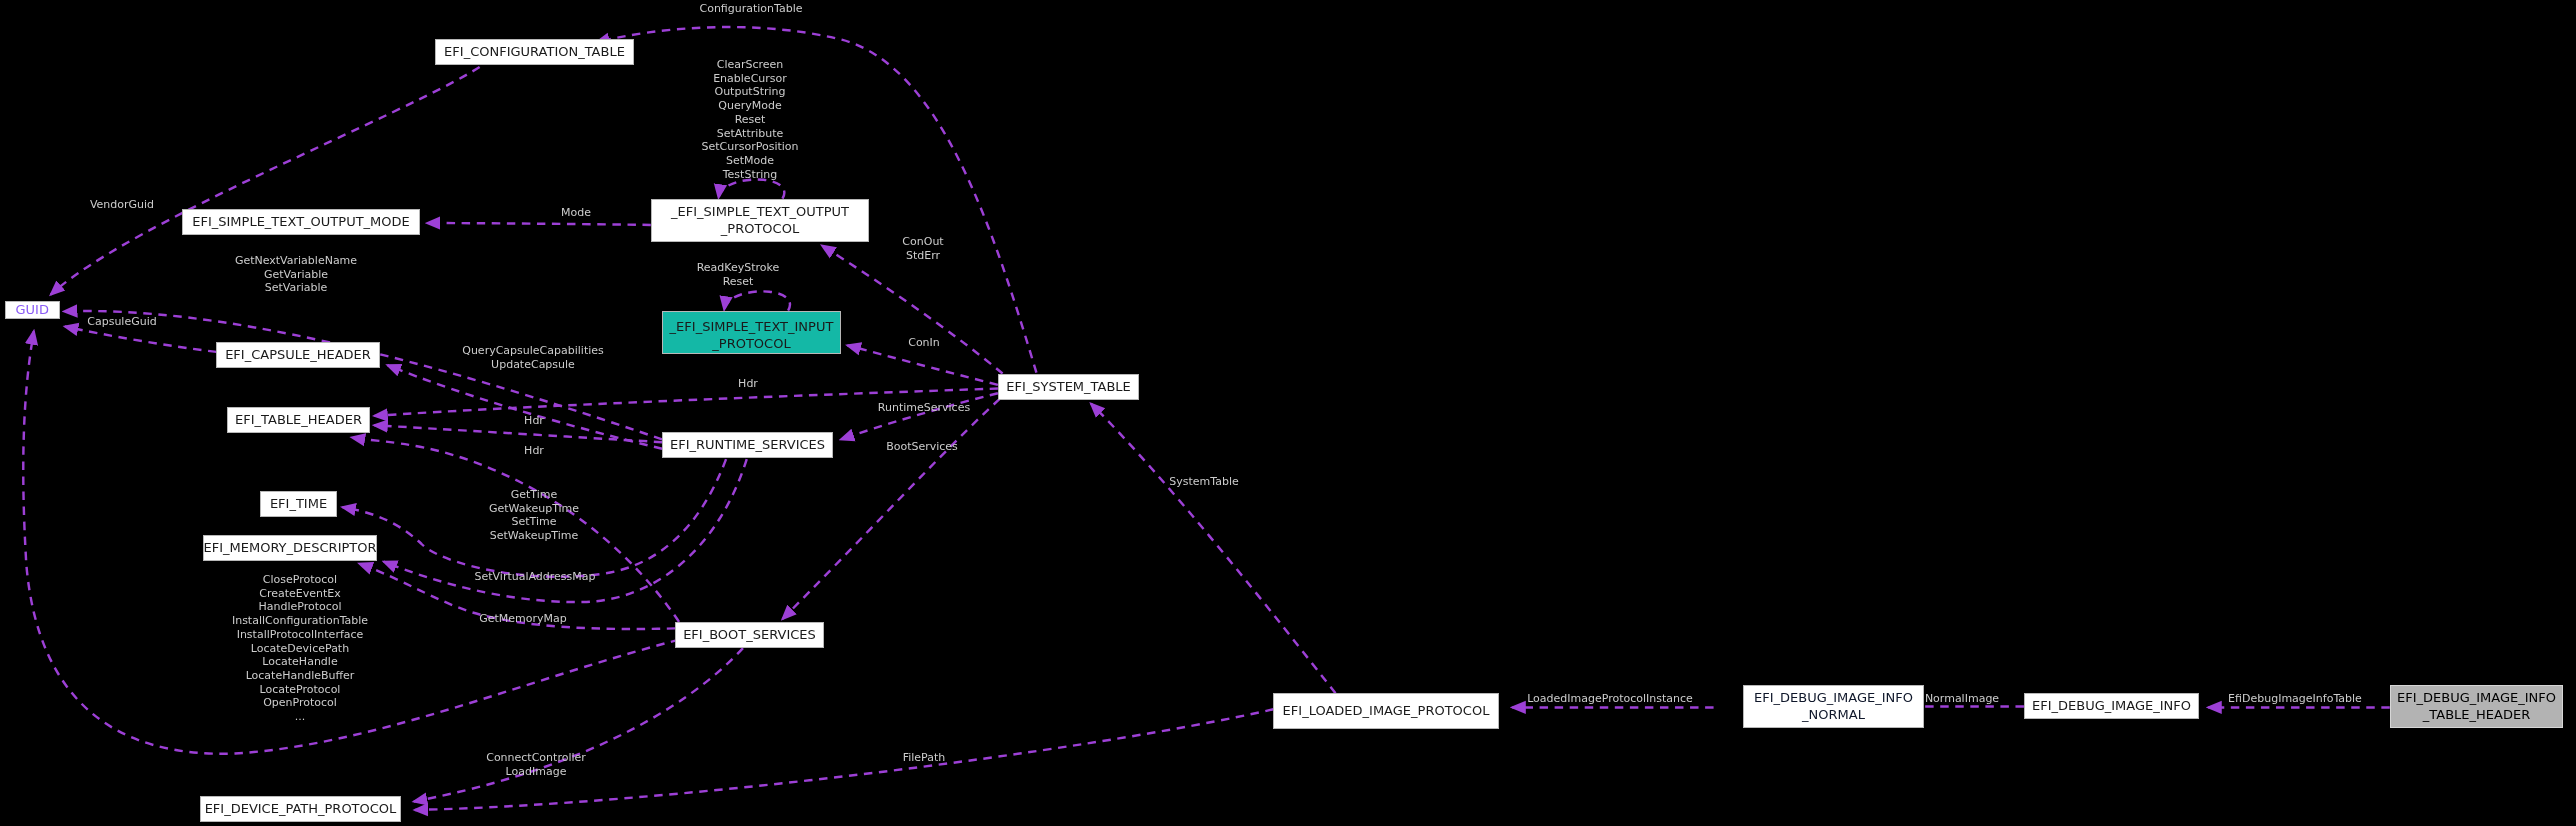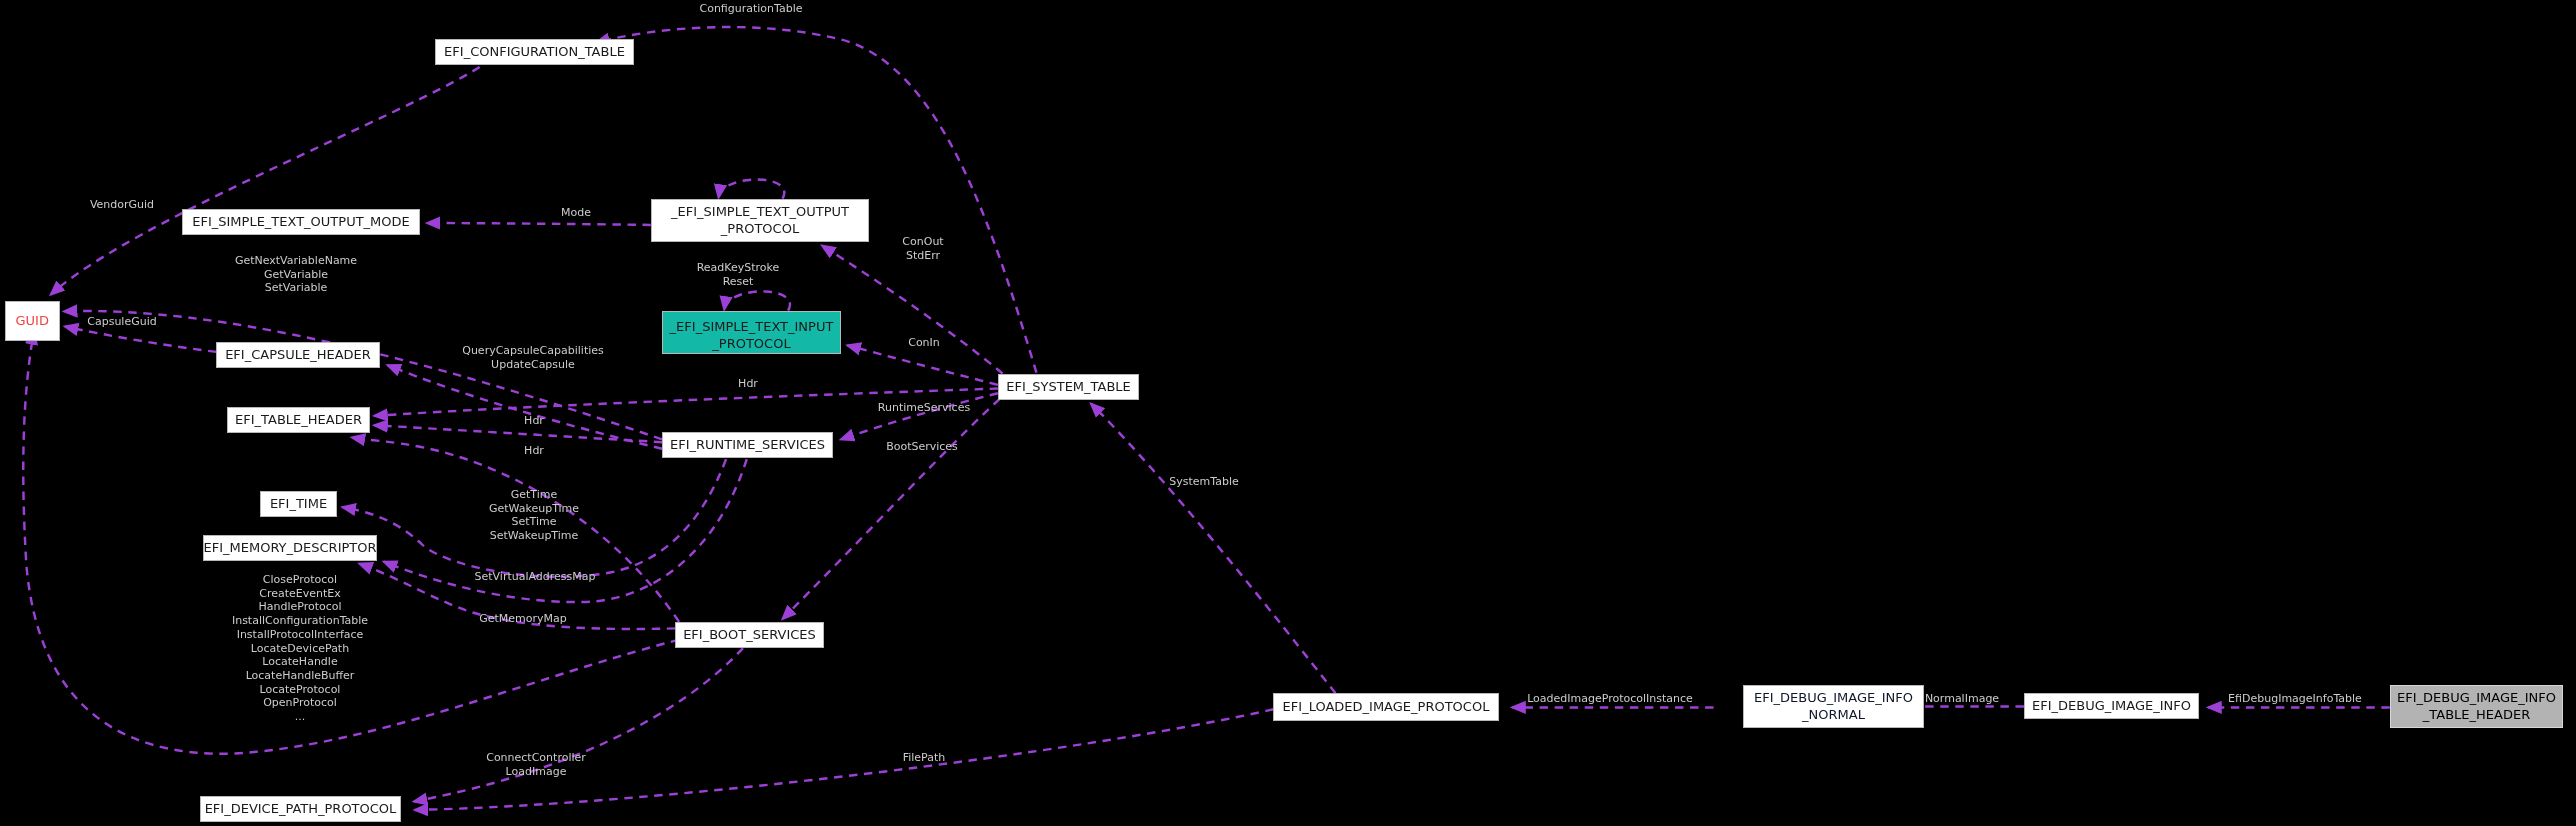--- a/index.html
+++ b/index.html
@@ -73,20 +73,29 @@
       <path d="M 722,680 C 560,722 400,792 250,801 C 120,806 40,742 28,600 C 22,500 24,420 36,352" fill="none" stroke="#9d40d6" stroke-width="2.6" stroke-dasharray="9,7" marker-end="url(#arrowhead)"></path>
       <path d="M 790,689 C 722,762 600,822 440,852" fill="none" stroke="#9d40d6" stroke-width="2.6" stroke-dasharray="9,7" marker-end="url(#arrowhead)"></path>
       <path d="M 1354,754 C 1150,800 700,856 441,861" fill="none" stroke="#9d40d6" stroke-width="2.6" stroke-dasharray="9,7" marker-end="url(#arrowhead)"></path>
       <path d="M 1420,737 C 1360,660 1240,508 1160,429" fill="none" stroke="#9d40d6" stroke-width="2.6" stroke-dasharray="9,7" marker-end="url(#arrowhead)"></path>
       <path d="M 1822,752 L 1608,752" fill="none" stroke="#9d40d6" stroke-width="2.6" stroke-dasharray="9,7" marker-end="url(#arrowhead)"></path>
       <path d="M 2152,751 L 2028,751" fill="none" stroke="#9d40d6" stroke-width="2.6" stroke-dasharray="9,7" marker-end="url(#arrowhead)"></path>
       <path d="M 2541,752 L 2348,752" fill="none" stroke="#9d40d6" stroke-width="2.6" stroke-dasharray="9,7" marker-end="url(#arrowhead)"></path>
     </svg>
     <div class="edge-label" style="left: 751px; top: 1.9px; color: rgb(204, 204, 204);"><span>ConfigurationTable</span></div>
     <div class="edge-label" style="left: 122px; top: 198px; color: rgb(204, 204, 204);"><span>VendorGuid</span></div>
+    <div class="edge-label" style="left: 750px; top: 58px; color: rgb(204, 204, 204);"><span>ClearScreen</span>
+<span>EnableCursor</span>
+<span>OutputString</span>
+<span>QueryMode</span>
+<span>Reset</span>
+<span>SetAttribute</span>
+<span>SetCursorPosition</span>
+<span>SetMode</span>
+<span>TestString</span></div>
     <div class="edge-label" style="left: 538px; top: 206px; color: rgb(204, 204, 204); margin-left: 38px;"><span>Mode</span></div>
     <div class="edge-label" style="left: 923px; top: 235px; color: rgb(204, 204, 204);"><span>ConOut</span>
 <span>StdErr</span></div>
     <div class="edge-label" style="left: 738px; top: 261px; color: rgb(204, 204, 204);"><span>ReadKeyStroke</span>
 <span>Reset</span></div>
     <div class="edge-label" style="left: 924px; top: 336px; color: rgb(204, 204, 204);"><span>ConIn</span></div>
     <div class="edge-label" style="left: 748px; top: 377px; color: rgb(204, 204, 204);"><span>Hdr</span></div>
     <div class="edge-label" style="left: 924px; top: 401px; color: rgb(204, 204, 204);"><span>RuntimeServices</span></div>
     <div class="edge-label" style="left: 922px; top: 440px; color: rgb(204, 204, 204);"><span>BootServices</span></div>
     <div class="edge-label" style="left: 534px; top: 414px; color: rgb(204, 204, 204);"><span>Hdr</span></div>
@@ -118,31 +127,31 @@
 <span>LoadImage</span></div>
     <div class="edge-label" style="left: 924px; top: 751px; color: rgb(204, 204, 204);"><span>FilePath</span></div>
     <div class="edge-label" style="left: 1204px; top: 475px; color: rgb(204, 204, 204);"><span>SystemTable</span></div>
     <div class="edge-label" style="left: 1610px; top: 692px; color: rgb(204, 204, 204);"><span>LoadedImageProtocolInstance</span></div>
     <div class="edge-label" style="left: 1962px; top: 692px; color: rgb(204, 204, 204);"><span>NormalImage</span></div>
     <div class="edge-label" style="left: 2295px; top: 692px; color: rgb(204, 204, 204);"><span>EfiDebugImageInfoTable</span></div>
     <div class="node" style="left: 435px; top: 39px; width: 199px; height: 26px; background: rgb(255, 255, 255); border: 1.9px solid rgb(184, 184, 184); color: rgb(26, 26, 26);"><div><span>EFI_CONFIGURATION_TABLE</span></div></div>
     <div class="node" style="left: 651px; top: 199px; width: 218px; height: 43px; background: rgb(255, 255, 255); border: 1.9px solid rgb(184, 184, 184); color: rgb(26, 26, 26);"><div><span>_EFI_SIMPLE_TEXT_OUTPUT</span>
 <span>_PROTOCOL</span></div></div>
     <div class="node" style="left: 182px; top: 209px; width: 238px; height: 26px; background: rgb(255, 255, 255); border: 1.9px solid rgb(184, 184, 184); color: rgb(26, 26, 26);"><div><span>EFI_SIMPLE_TEXT_OUTPUT_MODE</span></div></div>
-    <div class="node" style="left: 4.7px; top: 301px; width: 55px; height: 40px; background: rgb(255, 255, 255); border: 1.9px solid rgb(184, 184, 184); color: #ef4444;"><div><span>GUID</span></div></div>
+    <div class="node" style="left: 4.7px; top: 301px; width: 55px; height: 18px; background: rgb(255, 255, 255); border: 1.9px solid rgb(184, 184, 184); color: #8b5cf6;"><div><span>GUID</span></div></div>
     <div class="node" style="left: 216px; top: 342px; width: 164px; height: 26px; background: rgb(255, 255, 255); border: 1.9px solid rgb(184, 184, 184); color: rgb(26, 26, 26);"><div><span>EFI_CAPSULE_HEADER</span></div></div>
     <div class="node" style="left: 662px; top: 311px; width: 179px; height: 43px; background: #14b8a6; border: 1.9px solid rgb(184, 184, 184); color: rgb(26, 26, 26); align-items: flex-end;"><div><span>_EFI_SIMPLE_TEXT_INPUT</span>
 <span>_PROTOCOL</span></div></div>
     <div class="node" style="left: 998px; top: 374px; width: 141px; height: 26px; background: rgb(255, 255, 255); border: 1.9px solid rgb(184, 184, 184); color: rgb(26, 26, 26);"><div><span>EFI_SYSTEM_TABLE</span></div></div>
     <div class="node" style="left: 227px; top: 407px; width: 143px; height: 26px; background: rgb(255, 255, 255); border: 1.9px solid rgb(184, 184, 184); color: rgb(26, 26, 26);"><div><span>EFI_TABLE_HEADER</span></div></div>
     <div class="node" style="left: 662px; top: 432px; width: 171px; height: 26px; background: rgb(255, 255, 255); border: 1.9px solid rgb(184, 184, 184); color: rgb(26, 26, 26);"><div><span>EFI_RUNTIME_SERVICES</span></div></div>
     <div class="node" style="left: 260px; top: 491px; width: 77px; height: 26px; background: rgb(255, 255, 255); border: 1.9px solid rgb(184, 184, 184); color: rgb(26, 26, 26);"><div><span>EFI_TIME</span></div></div>
     <div class="node" style="left: 203px; top: 535px; width: 174px; height: 26px; background: rgb(255, 255, 255); border: 1.9px solid rgb(184, 184, 184); color: rgb(26, 26, 26);"><div><span>EFI_MEMORY_DESCRIPTOR</span></div></div>
     <div class="node" style="left: 675px; top: 622px; width: 149px; height: 26px; background: rgb(255, 255, 255); border: 1.9px solid rgb(184, 184, 184); color: rgb(26, 26, 26);"><div><span>EFI_BOOT_SERVICES</span></div></div>
-    <div class="node" style="left: 1273px; top: 693px; width: 226px; height: 28px; background: rgb(255, 255, 255); border: 1.9px solid rgb(184, 184, 184); color: rgb(26, 26, 26); justify-content: center;"><div><span>EFI_LOADED_IMAGE_PROTOCOL</span></div></div>
+    <div class="node" style="left: 1273px; top: 693px; width: 226px; height: 36px; background: rgb(255, 255, 255); border: 1.9px solid rgb(184, 184, 184); color: rgb(26, 26, 26); justify-content: center;"><div><span>EFI_LOADED_IMAGE_PROTOCOL</span></div></div>
     <div class="node" style="left: 1743px; top: 685px; width: 181px; height: 43px; background: rgb(255, 255, 255); border: 1.9px solid rgb(184, 184, 184); color: #0f172a;"><div><span>EFI_DEBUG_IMAGE_INFO</span>
 <span>_NORMAL</span></div></div>
     <div class="node" style="left: 2024px; top: 693px; width: 175px; height: 26px; background: rgb(255, 255, 255); border: 1.9px solid rgb(184, 184, 184); color: rgb(26, 26, 26);"><div><span>EFI_DEBUG_IMAGE_INFO</span></div></div>
     <div class="node" style="left: 2390px; top: 685px; width: 173px; height: 43px; background: rgb(179, 179, 179); border: 1.9px solid rgb(214, 214, 214); color: rgb(0, 0, 0);"><div><span>EFI_DEBUG_IMAGE_INFO</span>
 <span>_TABLE_HEADER</span></div></div>
     <div class="node" style="left: 200px; top: 796px; width: 201px; height: 26px; background: rgb(255, 255, 255); border: 1.9px solid rgb(184, 184, 184); color: rgb(26, 26, 26);"><div><span>EFI_DEVICE_PATH_PROTOCOL</span></div></div>
   </div>
 
 
 </body></html>

